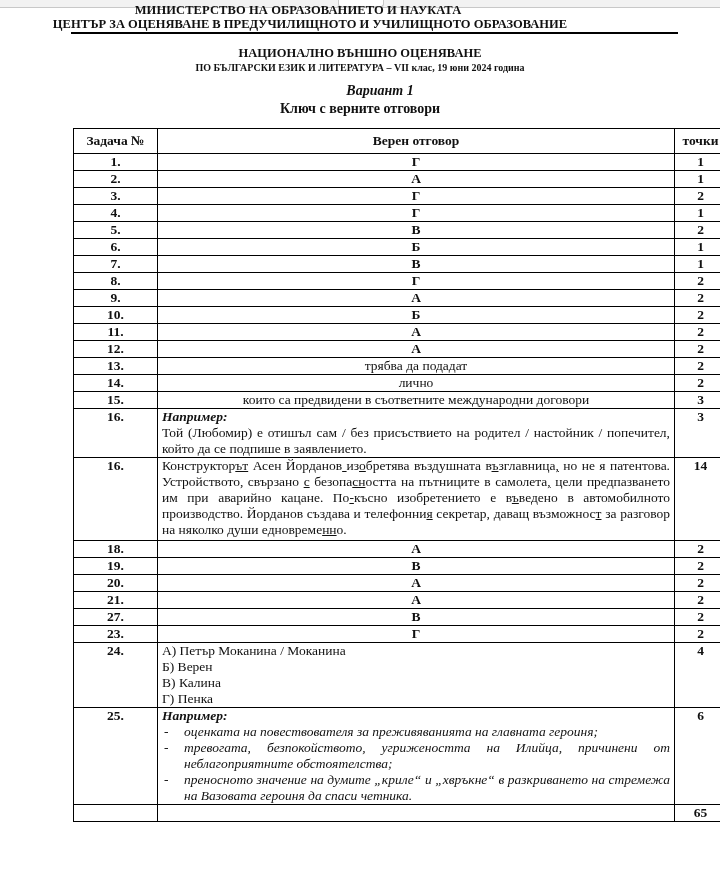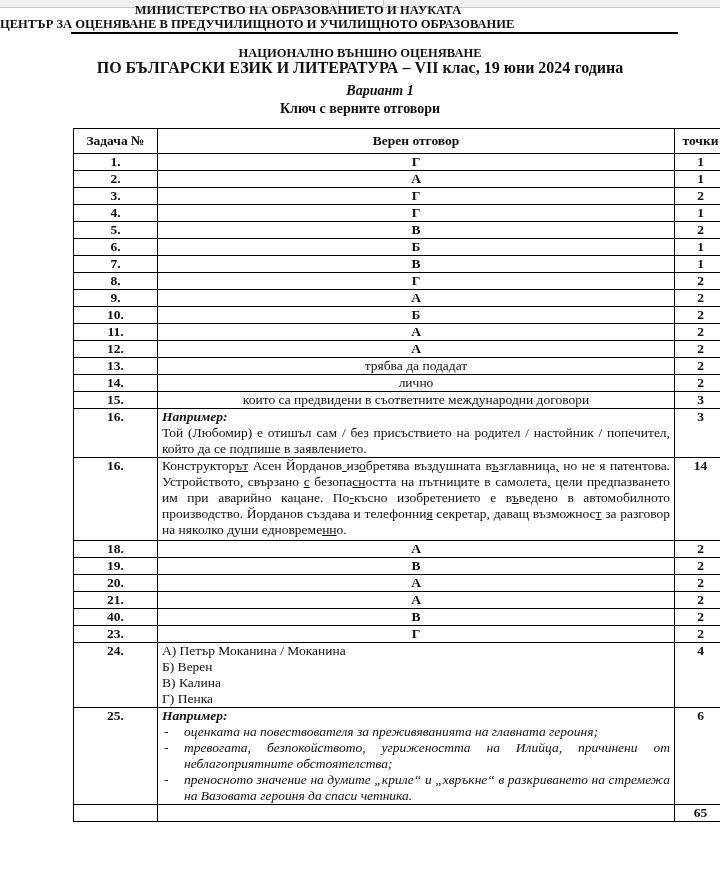--- a/index.html
+++ b/index.html
@@ -14,33 +14,33 @@
   }
   .topbar-tab {
     position: absolute; left: 338px; top: -1px; width: 44px; height: 7px;
     background: #fff; border: 1px solid #c8c8c8; border-top: none; border-radius: 0 0 3px 3px;
   }
   .hdr-line1 {
     position: absolute; left: 0; width: 596px; top: 3px; text-align: center;
     font-weight: bold; font-size: 12.5px; letter-spacing: 0.1px; line-height: 14px;
   }
   .hdr-line2 {
-    position: absolute; left: 0; width: 620px; top: 17px; text-align: left;
+    position: absolute; left: 0; width: 620px; top: 17px; text-align: center;
     font-weight: bold; font-size: 12.5px; line-height: 14px;
   }
   .rule-thick {
     position: absolute; left: 71px; width: 607px; top: 32px; height: 2px; background: #000;
   }
   .title1 {
     position: absolute; left: 0; width: 720px; top: 46px; text-align: center;
     font-weight: bold; font-size: 12.5px; line-height: 14px;
   }
   .title2 {
     position: absolute; left: 0; width: 720px; top: 61px; text-align: center;
-    font-weight: bold; font-size: 16px; line-height: 14px;
+    font-weight: bold; font-size: 10px; line-height: 14px;
   }
   .variant {
     position: absolute; left: 0; width: 720px; top: 83px; text-align: center;
     font-weight: bold; font-style: italic; font-size: 14px; line-height: 16px; padding-left: 20px;
   }
   .keytitle {
     position: absolute; left: 0; width: 720px; top: 101px; text-align: center;
     font-weight: bold; font-size: 14px; line-height: 16px;
   }
   table.key {
@@ -209,21 +209,21 @@
         <td class="num">20.</td>
         <td class="ans-letter">А</td>
         <td class="pts">2</td>
       </tr>
     <tr class="short">
         <td class="num">21.</td>
         <td class="ans-letter">А</td>
         <td class="pts">2</td>
       </tr>
     <tr class="short">
-        <td class="num">40.</td>
+        <td class="num">27.</td>
         <td class="ans-letter">В</td>
         <td class="pts">2</td>
       </tr>
     <tr class="short">
         <td class="num">23.</td>
         <td class="ans-letter">Г</td>
         <td class="pts">2</td>
       </tr>
 
     <tr>

